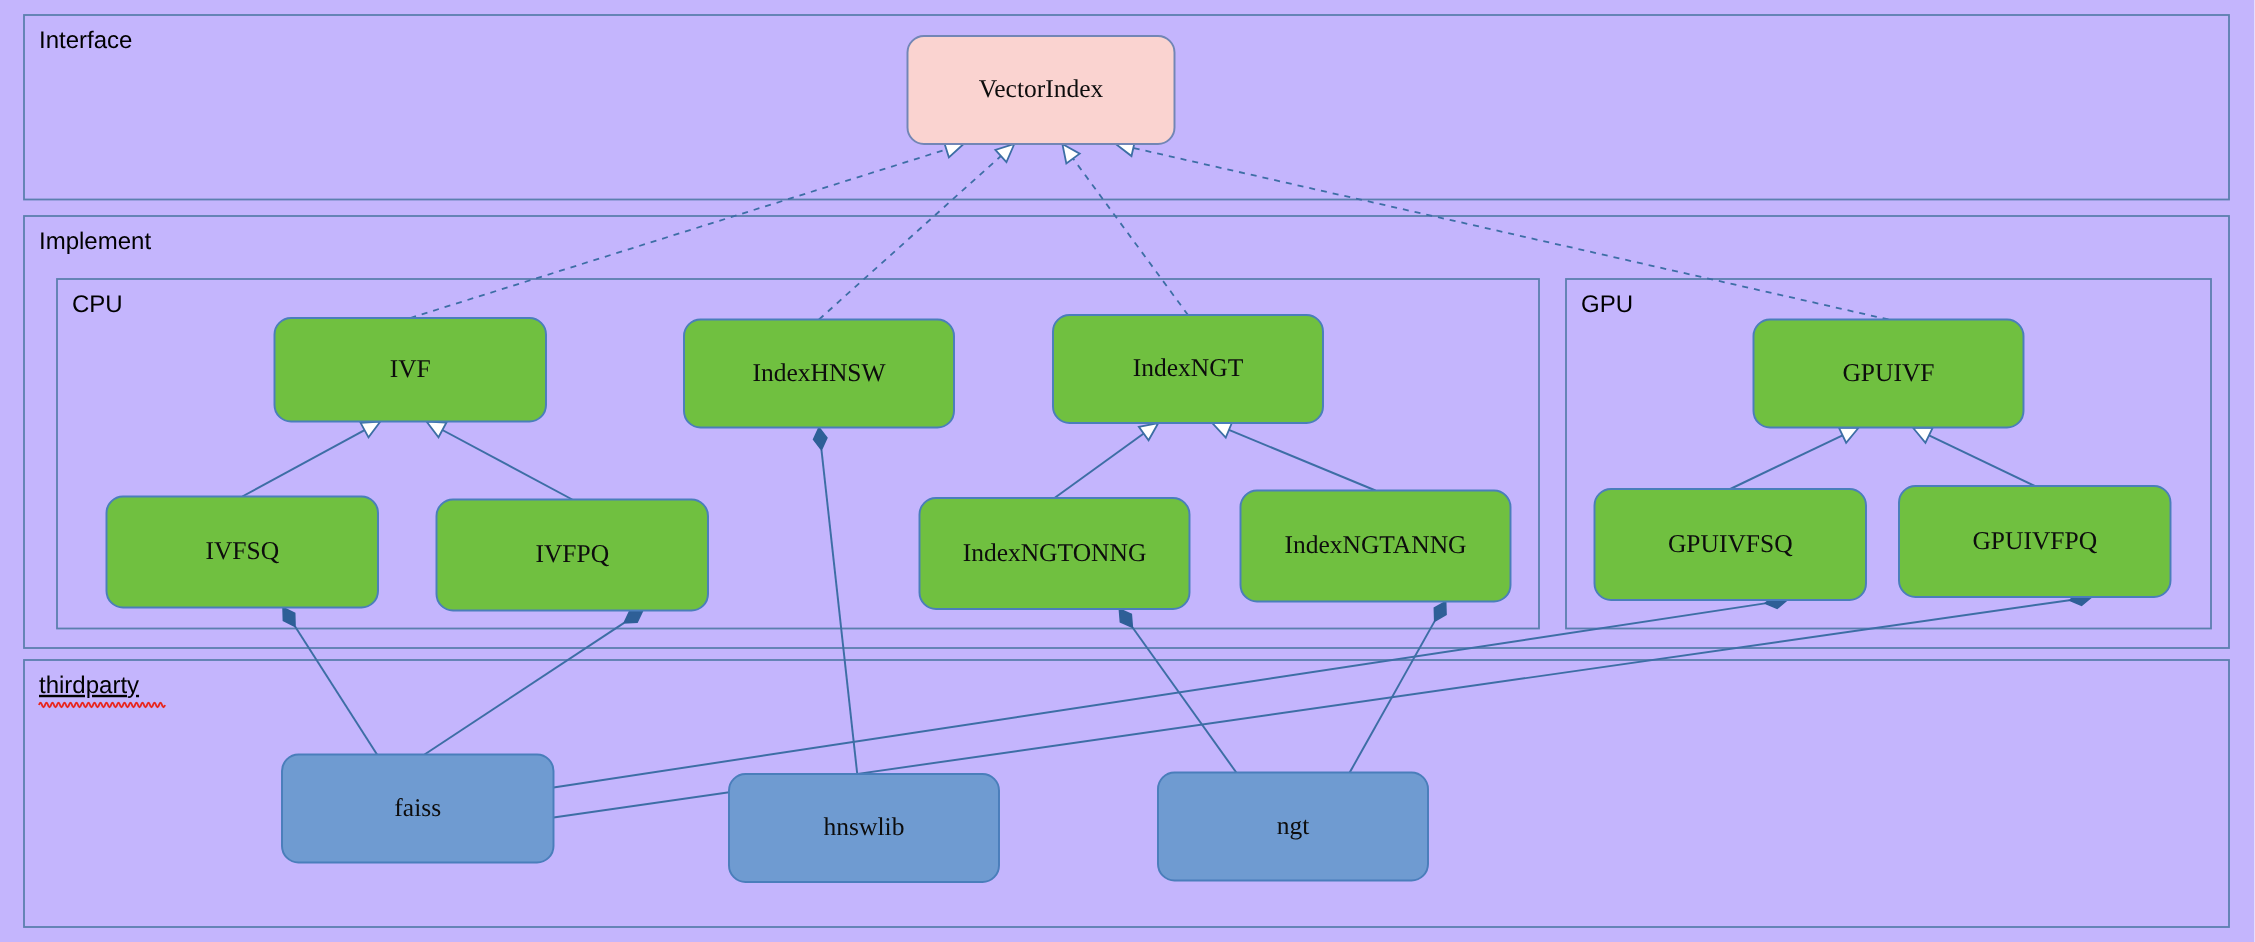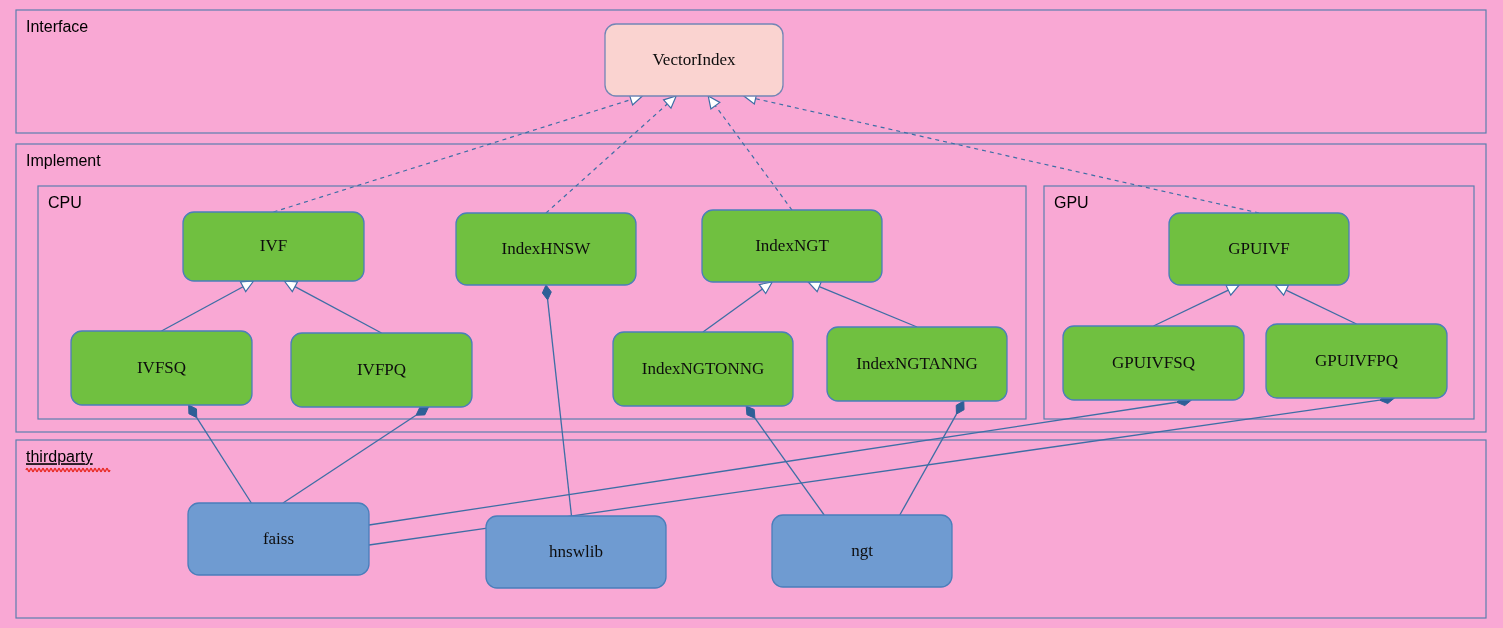--- a/index.html
+++ b/index.html
@@ -4,21 +4,21 @@
 <style>
   html, body {
     margin: 0;
     padding: 0;
     background: #ffffff;
   }
   #canvas {
     position: relative;
     width: 1503px;
     height: 628px;
-    background: #f9a8d4;
+    background: #c4b5fd;
     font-family: "Liberation Sans", sans-serif;
     overflow: hidden;
   }
   svg#diagram {
     position: absolute;
     left: 0;
     top: 0;
     width: 1503px;
     height: 628px;
   }

